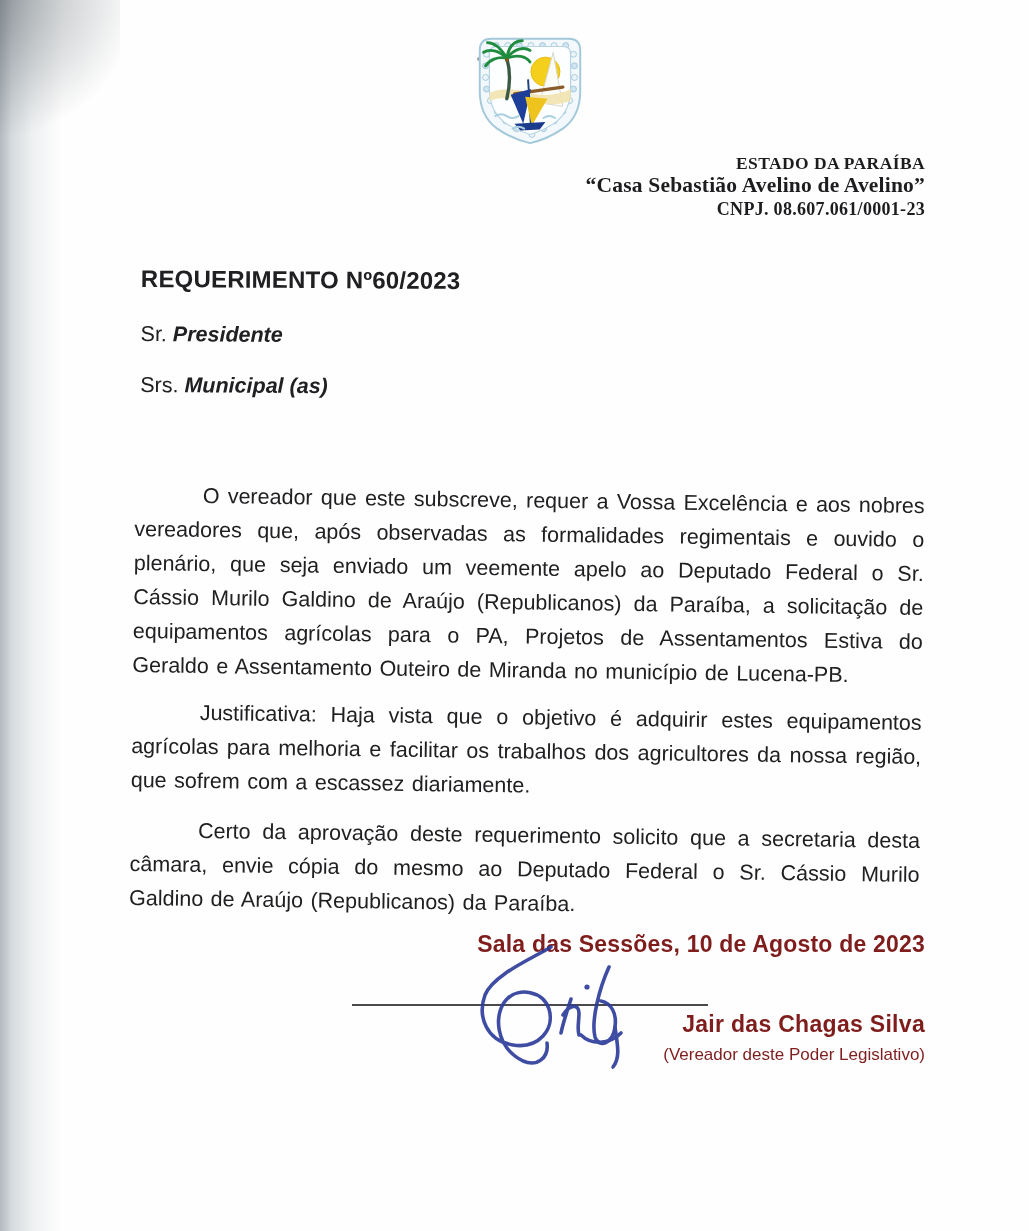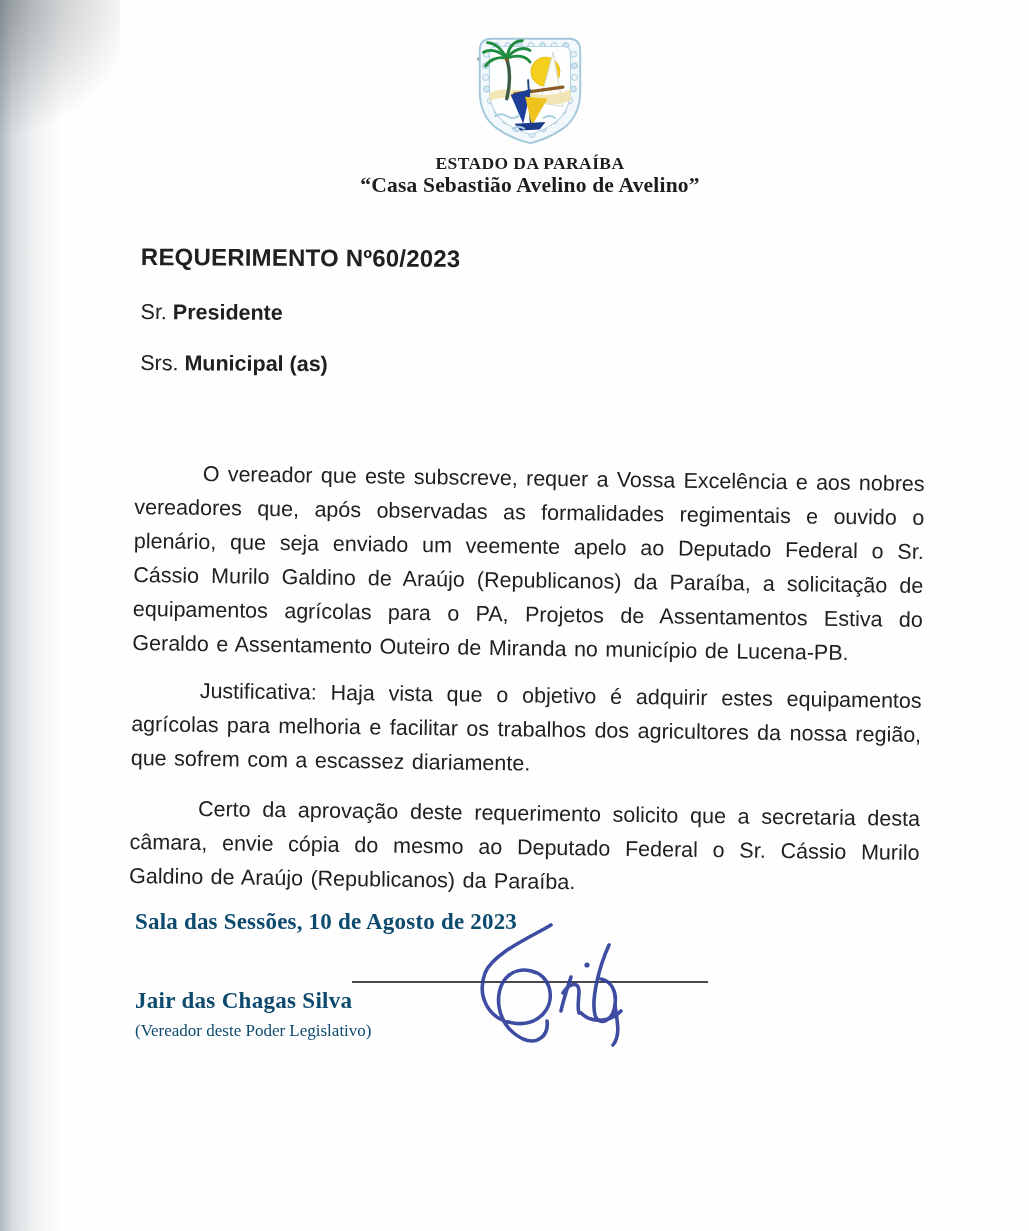--- a/index.html
+++ b/index.html
@@ -20,48 +20,48 @@
   .scan-corner{
     position:absolute;left:0;top:0;width:120px;height:140px;
     background:radial-gradient(circle at -10px -10px,rgba(55,65,72,.45),rgba(55,65,72,0) 75%);
     pointer-events:none;
   }
   .speck{position:absolute;left:477px;top:57px;width:5px;height:4px;background:#9aa2a6;border-radius:2px;}
 
   .content{position:relative;padding:0 104px 0 135px;width:790px;}
 
   
-  .header{text-align:center;padding-top:33px;
+  .header{text-align:right;padding-top:33px;
     font-family:"Liberation Serif","DejaVu Serif",serif;font-weight:bold;color:#1d1d20;}
   .crest{display:block;margin:0 auto;}
   .hdr-state{font-size:17.5px;letter-spacing:.4px;margin-top:6px;line-height:20px;}
   .hdr-chamber{font-size:22.5px;margin-top:4px;line-height:26px;letter-spacing:.2px;}
   .hdr-house{font-size:21.5px;line-height:25px;letter-spacing:.2px;}
   .hdr-cnpj{font-size:18px;line-height:22px;letter-spacing:.3px;}
 
   
   .opening{transform:rotate(.35deg);transform-origin:0 0;}
   .doc-title{font-size:24px;font-weight:bold;margin:45px 0 0 6px;letter-spacing:.2px;}
   .salutation{font-size:21.5px;margin:29px 0 0 6px;}
-  .salutation b{font-weight:bold;}
+  .salutation b{font-weight:bold;font-style:italic;}
   .salutation + .salutation{margin-top:26px;}
 
   
   .body-copy{margin-top:80px;transform:rotate(.8deg);transform-origin:0 0;}
   .body-copy p{
     margin:0 0 13px 0;
     font-size:21.5px;line-height:34px;
     text-align:justify;text-indent:68px;
     word-spacing:1.5px;hyphens:none;
   }
   .body-copy p:nth-child(2){margin-bottom:16px;}
 
   
-  .closing{position:relative;text-align:left;margin-top:16px;
-    font-family:Liberation Serif, serif;color:#0c4a6e;}
+  .closing{position:relative;text-align:right;margin-top:16px;
+    font-family:Liberation Sans, sans-serif;color:#7f1d1d;}
   .place-date{font-size:23px;font-weight:bold;letter-spacing:.2px;}
   .sig-rule{width:356px;margin:46px auto 0;border:0;border-top:2px solid #4a4a4e;}
   .signer-name{font-size:23px;font-weight:bold;margin-top:5px;letter-spacing:.3px;}
   .signer-role{font-size:17px;margin-top:7px;}
   .sig-ink{position:absolute;left:296px;top:6px;z-index:3;pointer-events:none;}
 </style>
 </head>
 <body>
 
 <div class="page">
@@ -129,20 +129,21 @@
         <path d="M46,94 L78,92 L72,100 L52,101 Z" fill="#1a3a8c"></path>
 
         <g fill="none" stroke="#a9cfe0" stroke-width="2" stroke-linecap="round">
           <path d="M26,86 q6,-4 12,0 q6,4 12,0"></path>
           <path d="M76,88 q6,-4 12,0"></path>
           <path d="M44,99 q6,-4 12,0"></path>
         </g>
       </svg>
       <div class="hdr-state">ESTADO DA PARAÍBA</div>
       <div class="hdr-house">“Casa Sebastião Avelino de Avelino”</div>
+      <div class="hdr-cnpj">CNPJ. 08.607.061/0001-23</div>
     </div>
 
     <div class="opening">
       <div class="doc-title">REQUERIMENTO Nº60/2023</div>
       <div class="salutation"><span>Sr. </span><b>Presidente</b></div>
       <div class="salutation"><span>Srs. </span><b>Municipal (as)</b></div>
     </div>
 
     <div class="body-copy">
       <p>O vereador que este subscreve, requer a Vossa Excelência e aos nobres vereadores que, após observadas as formalidades regimentais e ouvido o plenário, que seja enviado um veemente apelo ao Deputado Federal o Sr. Cássio Murilo Galdino de Araújo (Republicanos) da Paraíba, a solicitação de equipamentos agrícolas para o PA, Projetos de Assentamentos Estiva do Geraldo e Assentamento Outeiro de Miranda no município de Lucena-PB.</p>

